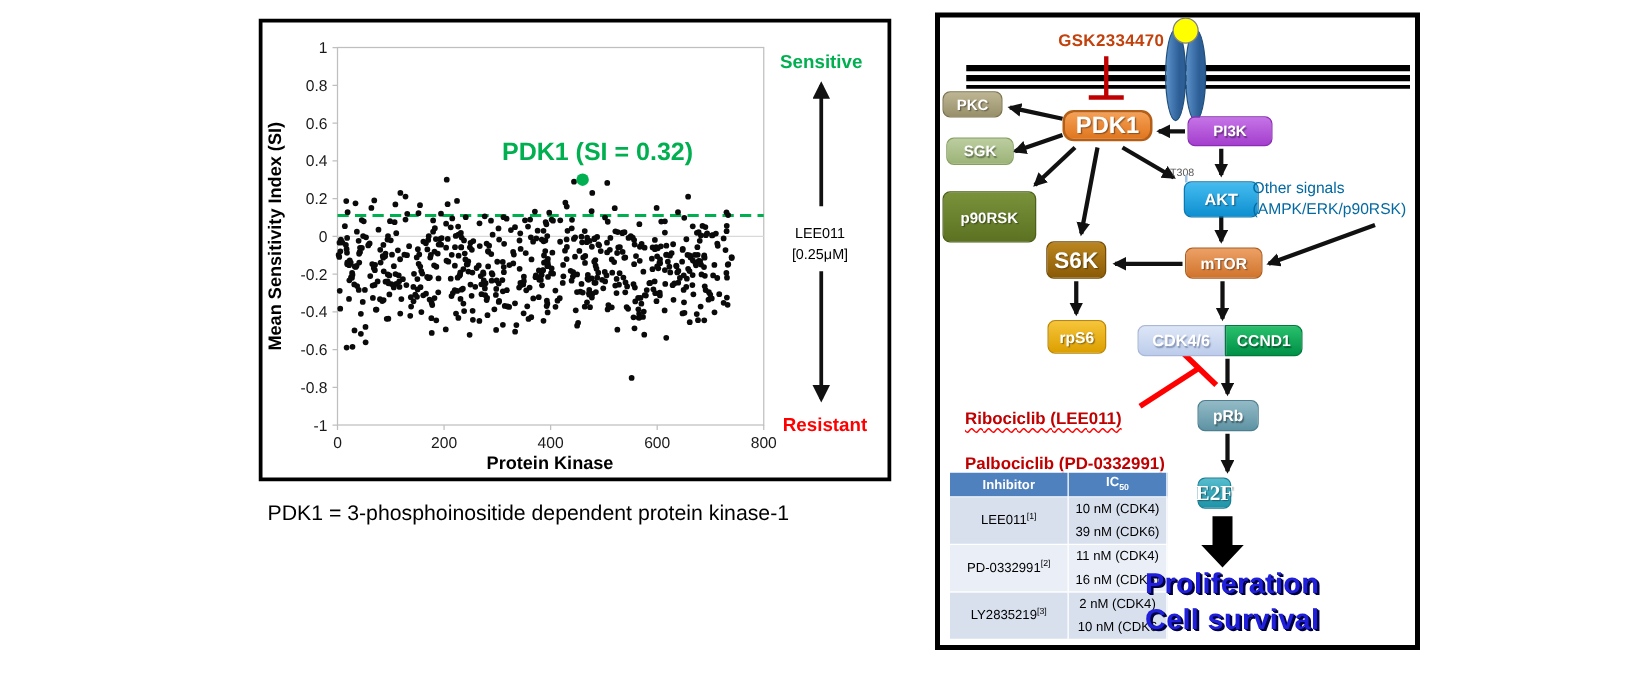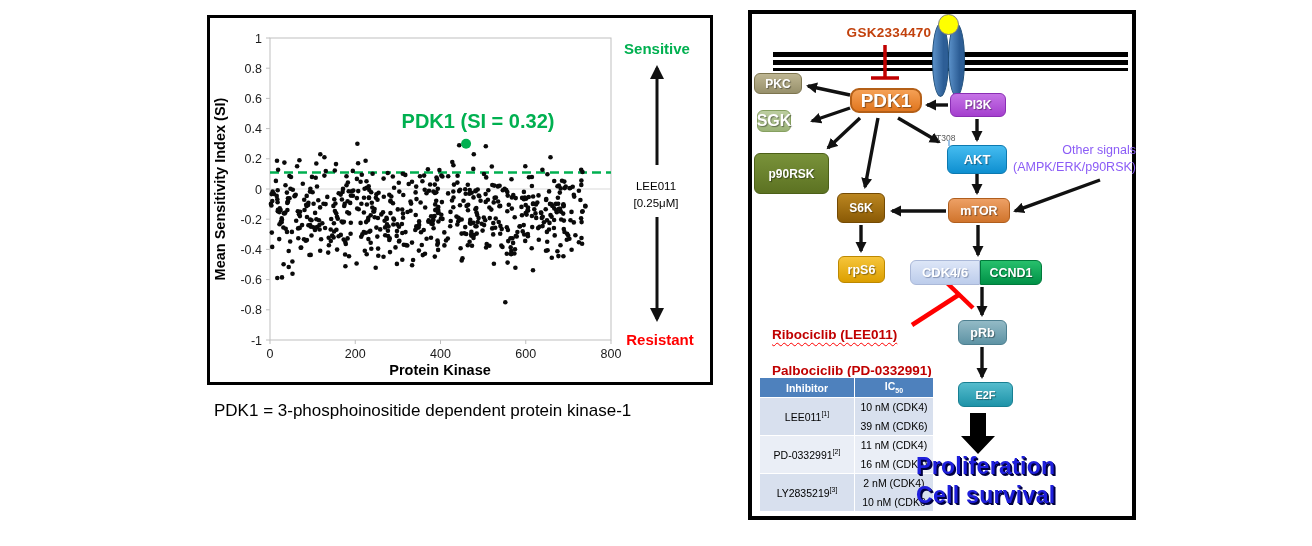--- a/index.html
+++ b/index.html
@@ -28,51 +28,51 @@
             background:linear-gradient(90deg,#5a90c8,#2d5e96 70%);border:1px solid #1f4e79;z-index:2;}
   .rec1{left:180px;} .rec2{left:196px;}
   .ligand{position:absolute;left:186px;top:0px;width:19px;height:19px;border-radius:50%;
           background:#FFFF00;border:1px solid #808080;z-index:3;}
   .overlay{position:absolute;left:0;top:0;z-index:4;}
   .node{position:absolute;display:flex;align-items:center;justify-content:center;
         color:#fff;font-weight:bold;border-radius:6px;z-index:5;
         text-shadow:1px 1px 1px rgba(0,0,0,.40);box-sizing:border-box;}
   #node-pkc   {left:2px;  top:59px; width:48px;height:21px;font-size:12px;
                background:linear-gradient(#beb692,#97906b);border:1px solid #7d754f;}
-  #node-sgk   {left:5px;  top:96px; width:34px;height:22px;font-size:16px;
+  #node-sgk   {left:5px;  top:96px; width:54px;height:22px;font-size:12px;
                background:linear-gradient(#bccda0,#9bb377);border:1px solid #86a060;}
   #node-p90rsk{left:2px;  top:139px;width:75px;height:41px;font-size:12px;
                background:linear-gradient(#79923a,#5c7222);border:1px solid #4c6018;}
   #node-pdk1  {left:98px; top:74px; width:72px;height:25px;font-size:19px;
                background:linear-gradient(#f5a055,#e0761f);border:2px solid #b45f17;border-radius:9px;}
-  #node-pi3k  {left:198px;top:79px; width:56px;height:24px;font-size:12px;
+  #node-pi3k  {left:198px;top:79px; width:68px;height:24px;font-size:12px;
                background:linear-gradient(#c573e6,#a43fce);border:1px solid #8a2eb4;}
   #node-akt   {left:195px;top:131px;width:60px;height:29px;font-size:13px;
                background:linear-gradient(#45bcf0,#0e8fd0);border:1px solid #0c79b0;}
   #node-mtor  {left:196px;top:184px;width:62px;height:25px;font-size:12.5px;
                background:linear-gradient(#eda express 065,#d0742c);background:linear-gradient(#eda065,#d0742c);border:1px solid #b05e1d;}
-  #node-s6k   {left:85px; top:179px;width:48px;height:30px;font-size:12px;
+  #node-s6k   {left:85px; top:179px;width:48px;height:30px;font-size:18px;
                background:linear-gradient(#bb8620,#8a5a05);border:1px solid #744a03;}
   #node-rps6  {left:86px; top:242px;width:47px;height:27px;font-size:12.5px;
                background:linear-gradient(#f6c53a,#dc9f00);border:1px solid #bd8800;}
   #node-cdk46 {left:158px;top:246px;width:70px;height:25px;font-size:13px;
                background:linear-gradient(#dde6f7,#bccceb);border:1px solid #aab8d8;
                border-radius:6px 0 0 6px;text-shadow:1px 1px 1px rgba(90,105,140,.6);}
   #node-ccnd1 {left:228px;top:246px;width:62px;height:25px;font-size:12.5px;
                background:linear-gradient(#27c06c,#009147);border:1px solid #007a3b;border-radius:0 6px 6px 0;}
   #node-prb   {left:206px;top:306px;width:49px;height:25px;font-size:12.5px;
                background:linear-gradient(#93bac6,#5e93a4);border:1px solid #4d7f90;}
-  #node-e2f   {left:206px;top:368px;width:55px;height:25px;font-size:11px;
-               background:linear-gradient(#55bccd,#1e93a8);border:1px solid #177f92;}
+  #node-e2f   {left:206px;top:368px;width:27px;height:25px;font-size:17px;
+               background:linear-gradient(#55bccd,#1e93a8);border:1px solid #177f92;font-family:Liberation Serif, serif;}
   .gsk-label{position:absolute;left:70px;top:11px;width:134px;text-align:center;z-index:6;
              font-size:13.5px;font-weight:bold;color:#c2410c;letter-spacing:.3px;}
   .t308-label{position:absolute;left:184px;top:119px;font-size:8.5px;color:#595959;z-index:6;}
   .t308-tick{position:absolute;left:196px;top:126px;width:2px;height:6px;background:#9dc3e6;z-index:6;}
-  .other-signals{position:absolute;left:250px;top:128px;width:134px;text-align:right;
-                 font-size:12.5px;line-height:17px;color:#8b5cf6;z-index:6;}
+  .other-signals{position:absolute;left:250px;top:128px;width:134px;text-align:left;
+                 font-size:12.5px;line-height:17px;color:#0369a1;z-index:6;}
   .drug-labels{position:absolute;left:20px;top:295px;z-index:6;font-size:13.5px;font-weight:bold;
                color:#C00000;line-height:18.5px;}
   .drug-labels span{display:block;width:max-content;
                text-decoration:underline wavy #FF0000;text-decoration-thickness:1px;text-underline-offset:3px;margin-top:17px;}
   .outcome{position:absolute;left:164px;top:438px;z-index:6;font-size:23px;font-weight:900;
            color:#1F1FDC;line-height:28.5px;letter-spacing:.3px;
            text-shadow:2px 2px 0 #000040,1px 1px 0 #000040;}
 
   
   .ic-table{position:absolute;left:7px;top:363px;z-index:6;border-collapse:collapse;

